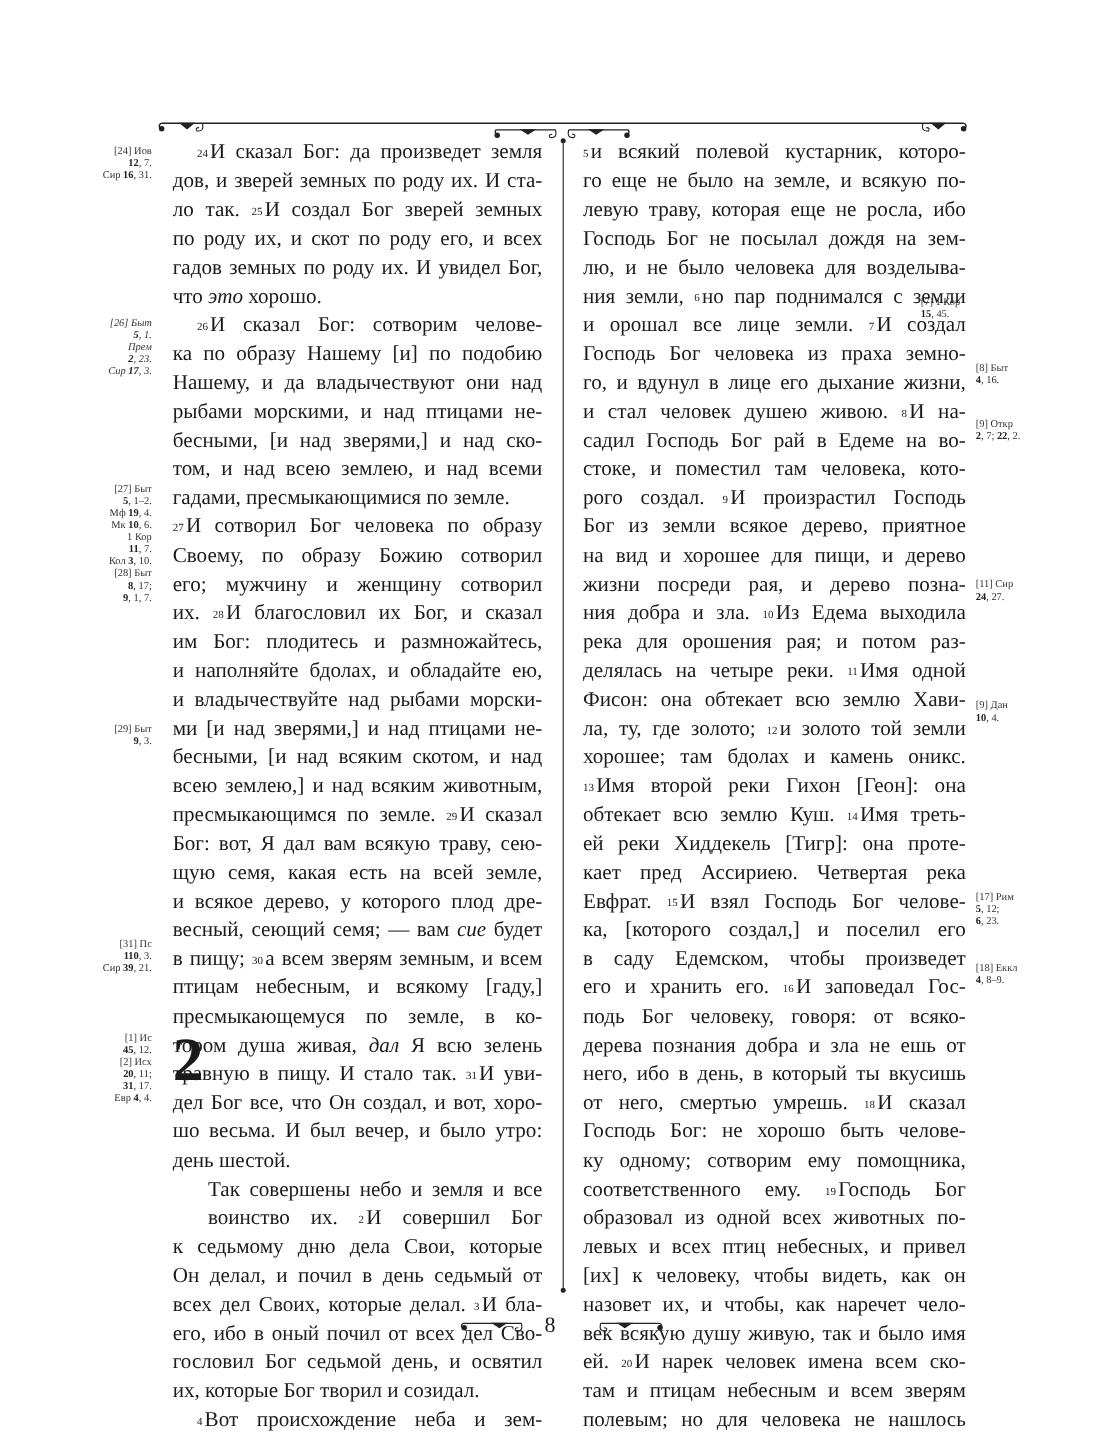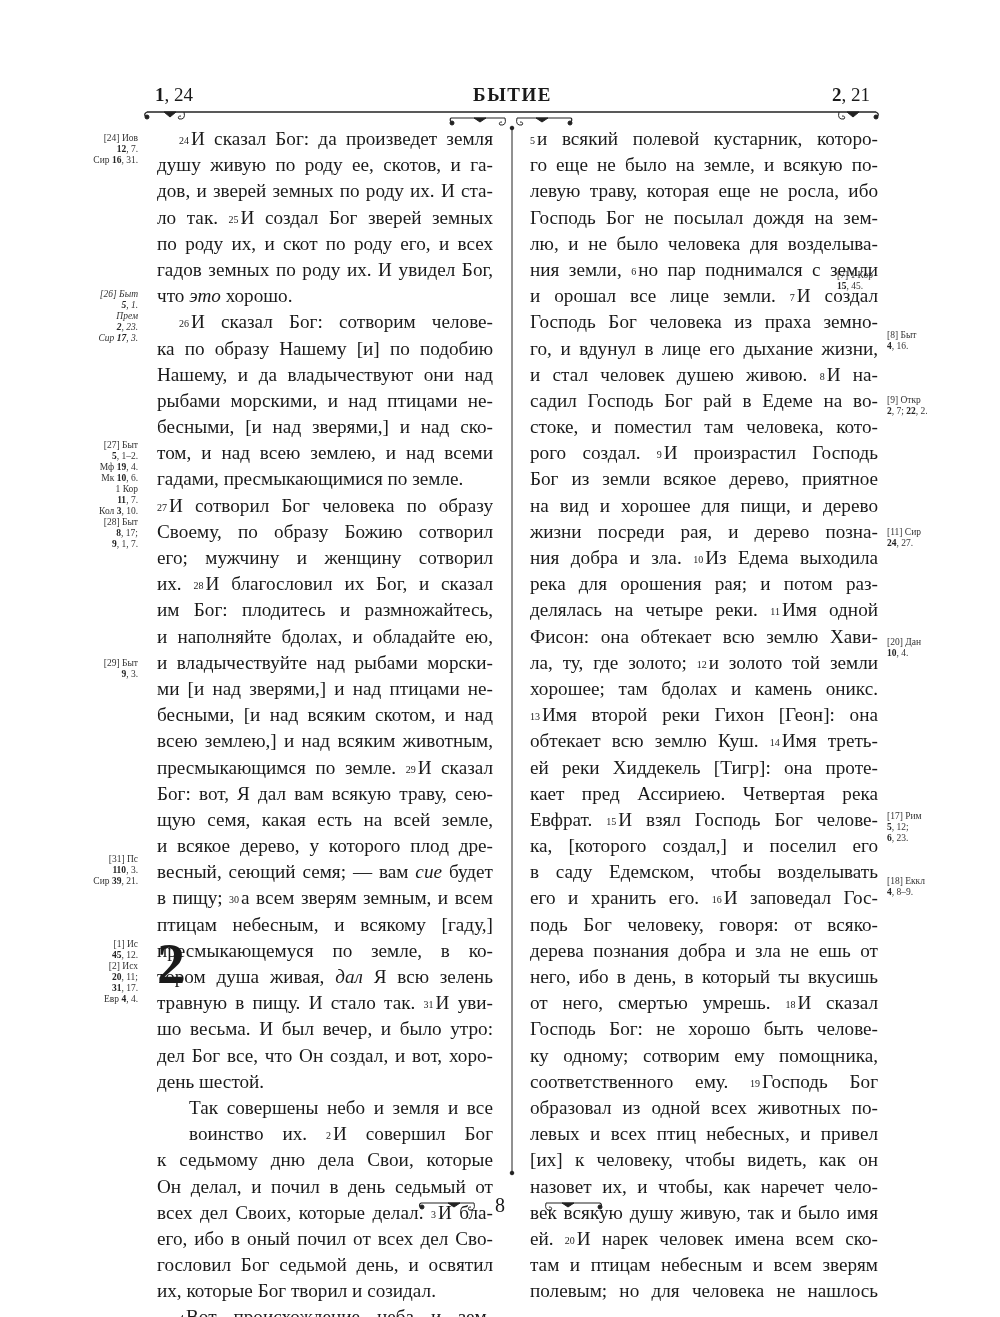--- a/index.html
+++ b/index.html
@@ -32,25 +32,20 @@
   .mref-right { text-align:left; width:70px; }
   .mref b { font-weight:bold; color:#222; }
 
   .folio { position:absolute; top:1194px; left:0; width:1000px; text-align:center; font-size:20px; }
 </style>
 </head>
 <body>
 
 <div class="page">
 
-  <div class="running-head">
-    <span class="rh-left"><b>1</b>, <span>24</span></span>
-    <span class="rh-center">БЫТИЕ</span>
-    <span class="rh-right"><b>2</b>, <span>21</span></span>
-  </div>
 
   <svg class="rule-svg" width="1000" height="1317">
 
     <line x1="147" y1="112" x2="876" y2="112" stroke="#222" stroke-width="1.3"></line>
 
     <g fill="#222" stroke="#222">
       <path d="M147 112 Q143 114 146 117" fill="none" stroke-width="1.3"></path>
       <circle cx="147" cy="117" r="2"></circle>
       <polygon points="164,112 176,112 170,117"></polygon>
       <path d="M184 112 Q186 120 179 119 Q177 116 181 116" fill="none" stroke-width="1"></path>
@@ -93,21 +88,20 @@
       <line x1="546" y1="1203" x2="600" y2="1203" stroke-width="1.2"></line>
       <path d="M546 1203 Q544 1211 551 1210 Q553 1207 549 1207" fill="none" stroke-width="1"></path>
       <polygon points="562,1203 574,1203 568,1207"></polygon>
       <path d="M600 1203 Q603 1205 600 1208" fill="none" stroke-width="1.2"></path>
       <circle cx="600" cy="1207" r="2"></circle>
     </g>
   </svg>
 
   <div class="col col-left" id="left-col">
       <span class="line indent"><sup class="vn">24</sup>И сказал Бог: да произведет земля</span>
-      <span class="line">душу живую по роду ее, скотов, и га-</span>
       <span class="line">дов, и зверей земных по роду их. И ста-</span>
       <span class="line">ло так. <sup class="vn">25</sup>И создал Бог зверей земных</span>
       <span class="line">по роду их, и скот по роду его, и всех</span>
       <span class="line">гадов земных по роду их. И увидел Бог,</span>
       <span class="line last">что <i>это</i> хорошо.</span>
       <span class="line indent"><sup class="vn">26</sup>И сказал Бог: сотворим челове-</span>
       <span class="line">ка по образу Нашему [и] по подобию</span>
       <span class="line">Нашему, и да владычествуют они над</span>
       <span class="line">рыбами морскими, и над птицами не-</span>
       <span class="line">бесными, [и над зверями,] и над ско-</span>
@@ -126,22 +120,22 @@
       <span class="line">пресмыкающимся по земле. <sup class="vn">29</sup>И сказал</span>
       <span class="line">Бог: вот, Я дал вам всякую траву, сею-</span>
       <span class="line">щую семя, какая есть на всей земле,</span>
       <span class="line">и всякое дерево, у которого плод дре-</span>
       <span class="line">весный, сеющий семя; — вам <i>сие</i> будет</span>
       <span class="line">в пищу; <sup class="vn">30</sup>а всем зверям земным, и всем</span>
       <span class="line">птицам небесным, и всякому [гаду,]</span>
       <span class="line">пресмыкающемуся по земле, в ко-</span>
       <span class="line">тором душа живая, <i>дал</i> Я всю зелень</span>
       <span class="line">травную в пищу. И стало так. <sup class="vn">31</sup>И уви-</span>
+      <span class="line">дел Бог все, что Он создал, и вот, хоро-</span>
       <span class="line">шо весьма. И был вечер, и было утро:</span>
-      <span class="line">дел Бог все, что Он создал, и вот, хоро-</span>
       <span class="line last">день шестой.</span>
       <span class="line dc">Так совершены небо и земля и все</span>
       <span class="line dc">воинство их. <sup class="vn">2</sup>И совершил Бог</span>
       <span class="line">к седьмому дню дела Свои, которые</span>
       <span class="line">Он делал, и почил в день седьмый от</span>
       <span class="line">всех дел Своих, которые делал. <sup class="vn">3</sup>И бла-</span>
       <span class="line">его, ибо в оный почил от всех дел Сво-</span>
       <span class="line">гословил Бог седьмой день, и освятил</span>
       <span class="line last">их, которые Бог творил и созидал.</span>
       <span class="line indent"><sup class="vn">4</sup>Вот происхождение неба и зем-</span>
@@ -170,21 +164,21 @@
       <span class="line">делялась на четыре реки. <sup class="vn">11</sup>Имя одной</span>
       <span class="line">Фисон: она обтекает всю землю Хави-</span>
       <span class="line">ла, ту, где золото; <sup class="vn">12</sup>и золото той земли</span>
       <span class="line">хорошее; там бдолах и камень оникс.</span>
       <span class="line"><sup class="vn">13</sup>Имя второй реки Гихон [Геон]: она</span>
       <span class="line">обтекает всю землю Куш. <sup class="vn">14</sup>Имя треть-</span>
       <span class="line">ей реки Хиддекель [Тигр]: она проте-</span>
       <span class="line">кает пред Ассириею. Четвертая река</span>
       <span class="line">Евфрат. <sup class="vn">15</sup>И взял Господь Бог челове-</span>
       <span class="line">ка, [которого создал,] и поселил его</span>
-      <span class="line">в саду Едемском, чтобы возделывать</span>
+      <span class="line">в саду Едемском, чтобы произведет</span>
       <span class="line">его и хранить его. <sup class="vn">16</sup>И заповедал Гос-</span>
       <span class="line">подь Бог человеку, говоря: от всяко-</span>
       <span class="line">дерева познания добра и зла не ешь от</span>
       <span class="line">него, ибо в день, в который ты вкусишь</span>
       <span class="line">от него, смертью умрешь. <sup class="vn">18</sup>И сказал</span>
       <span class="line">Господь Бог: не хорошо быть челове-</span>
       <span class="line">ку одному; сотворим ему помощника,</span>
       <span class="line">соответственного ему. <sup class="vn">19</sup>Господь Бог</span>
       <span class="line">образовал из одной всех животных по-</span>
       <span class="line">левых и всех птиц небесных, и привел</span>
@@ -241,30 +235,30 @@
     </div>
   <div id="mref-right-wrap">
       <div class="margin-refs mref mref-right" style="top: 270px; left: 837px;">
         <div>[7] 1 Кор</div>
         <div><b>15</b>, 45.</div>
       </div>
       <div class="margin-refs mref mref-right" style="top: 330px; left: 887px;">
         <div>[8] Быт</div>
         <div><b>4</b>, 16.</div>
       </div>
-      <div class="margin-refs mref mref-right" style="top: 395px; left: 887px;">
+      <div class="margin-refs mref mref-right" style="top: 381px; left: 887px;">
         <div>[9] Откр</div>
         <div><b>2</b>, 7; <b>22</b>, 2.</div>
       </div>
       <div class="margin-refs mref mref-right" style="top: 527px; left: 887px;">
         <div>[11] Сир</div>
         <div><b>24</b>, 27.</div>
       </div>
       <div class="margin-refs mref mref-right" style="top: 637px; left: 887px;">
-        <div>[20] Дан</div>
+        <div>[9] Дан</div>
         <div><b>10</b>, 4.</div>
       </div>
       <div class="margin-refs mref mref-right" style="top: 811px; left: 887px;">
         <div>[17] Рим</div>
         <div><b>5</b>, 12;</div>
         <div><b>6</b>, 23.</div>
       </div>
       <div class="margin-refs mref mref-right" style="top: 876px; left: 887px;">
         <div>[18] Еккл</div>
         <div><b>4</b>, 8–9.</div>

